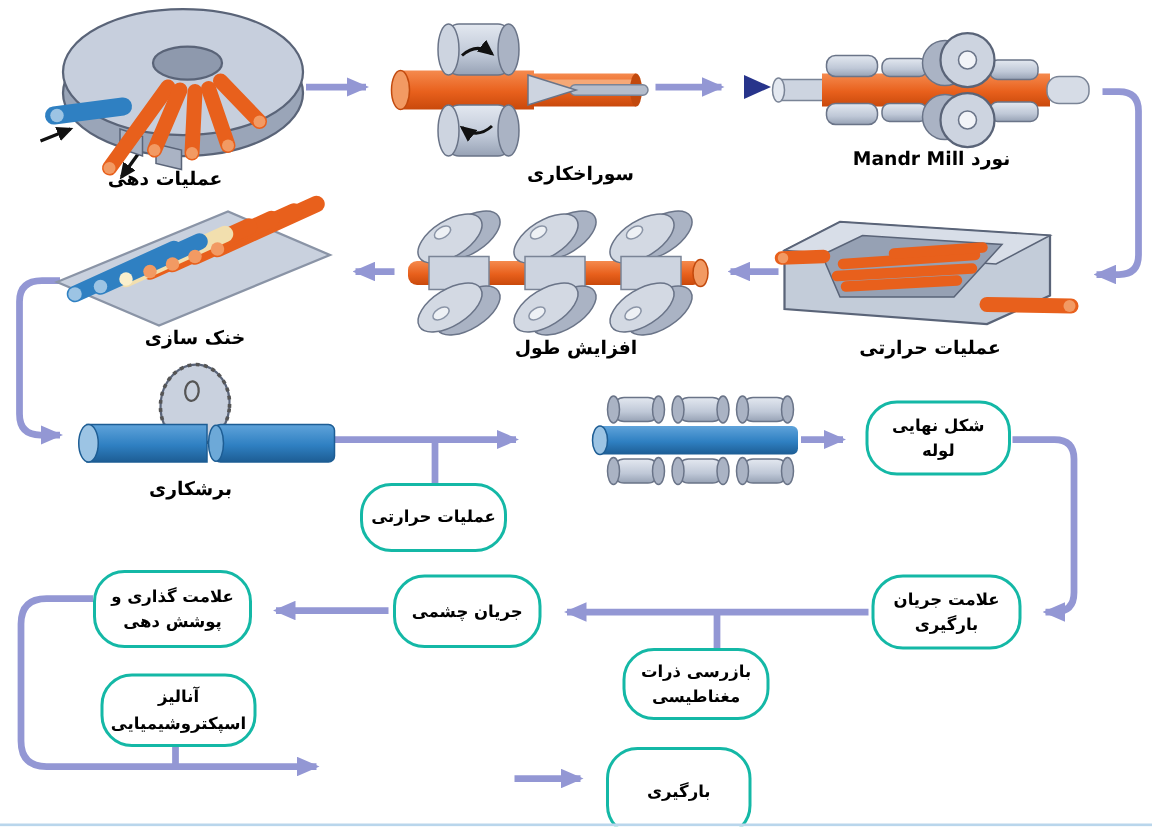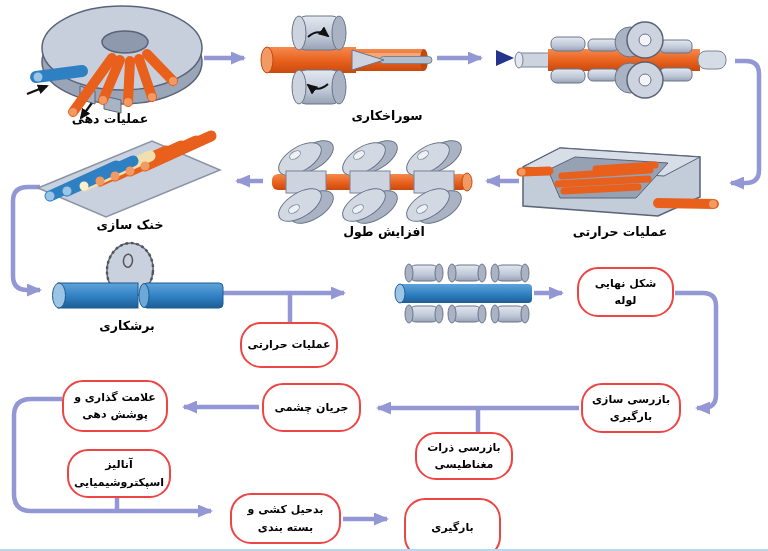--- a/index.html
+++ b/index.html
@@ -6,21 +6,21 @@
   #stage{
     position:relative;width:768px;height:551px;background:#ffffff;overflow:hidden;
     font-family:"DejaVu Sans","Liberation Sans",sans-serif;
   }
   #art{position:absolute;left:0;top:0;}
   .mlabel{
     position:absolute;text-align:center;font-weight:bold;font-size:12.5px;color:#000;
     white-space:nowrap;
   }
   .sbox{
-    position:absolute;border:2px solid #ef4444;border-radius:21px;background:#fff;
+    position:absolute;border:2px solid #14b8a6;border-radius:21px;background:#fff;
     display:flex;flex-direction:column;align-items:center;justify-content:center;
     font-weight:bold;font-size:11px;color:#000;text-align:center;line-height:1.55;
     box-sizing:border-box;
   }
   .bottom-line{position:absolute;left:0;bottom:0;width:768px;height:2px;background:#b9d6ec;}
 </style>
 </head>
 <body>
 
 <div id="stage">
@@ -254,53 +254,50 @@
         <rect x="495" y="306" width="30" height="16" rx="7"></rect>
             <ellipse cx="495" cy="314" rx="4" ry="9" fill="#aab3c4"></ellipse>
             <ellipse cx="525" cy="314" rx="4" ry="9" fill="#aab3c4"></ellipse>
       </g>
     </g>
   </g>
 </svg>
 
   <div class="mlabel" dir="rtl" style="left:60px;top:111px;width:100px">عملیات دهی</div>
   <div class="mlabel" dir="rtl" style="left:337px;top:108px;width:100px">سوراخکاری</div>
+  <div class="mlabel" dir="rtl" style="left:556px;top:98px;width:130px">نورد Mandr Mill</div>
   <div class="mlabel" dir="rtl" style="left:560px;top:224px;width:120px">عملیات حرارتی</div>
   <div class="mlabel" dir="rtl" style="left:334px;top:224px;width:100px">افزایش طول</div>
   <div class="mlabel" dir="rtl" style="left:80px;top:217px;width:100px">خنک سازی</div>
   <div class="mlabel" dir="rtl" style="left:77px;top:318px;width:100px">برشکاری</div>
 
   <div class="sbox" dir="rtl" style="left:240px;top:322px;width:98px;height:46px">
     <div>عملیات حرارتی</div>
   </div>
   <div class="sbox" dir="rtl" style="left:577px;top:267px;width:97px;height:50px">
     <div>شکل نهایی</div>
     <div>لوله</div>
   </div>
   <div class="sbox" dir="rtl" style="left:581px;top:383px;width:100px;height:50px">
-    <div>بازرسی سازی</div>
+    <div>علامت جریان</div>
     <div>بارگیری</div>
   </div>
   <div class="sbox" dir="rtl" style="left:262px;top:383px;width:99px;height:49px">
     <div>جریان چشمی</div>
   </div>
   <div class="sbox" dir="rtl" style="left:415px;top:432px;width:98px;height:48px">
     <div>بازرسی ذرات</div>
     <div>مغناطیسی</div>
   </div>
   <div class="sbox" dir="rtl" style="left:67px;top:449px;width:104px;height:49px">
     <div>آنالیز</div>
     <div>اسپکتروشیمیایی</div>
   </div>
   <div class="sbox" dir="rtl" style="left:62px;top:380px;width:106px;height:52px">
     <div>علامت گذاری و</div>
     <div>پوشش دهی</div>
   </div>
-  <div class="sbox" dir="rtl" style="left:230px;top:493px;width:111px;height:51px">
-    <div>بدحیل کشی و</div>
-    <div>بسته بندی</div>
-  </div>
   <div class="sbox" dir="rtl" style="left:404px;top:498px;width:97px;height:60px">
     <div>بارگیری</div>
   </div>
 
   <div class="bottom-line"></div>
 </div>
 
 </body></html>

